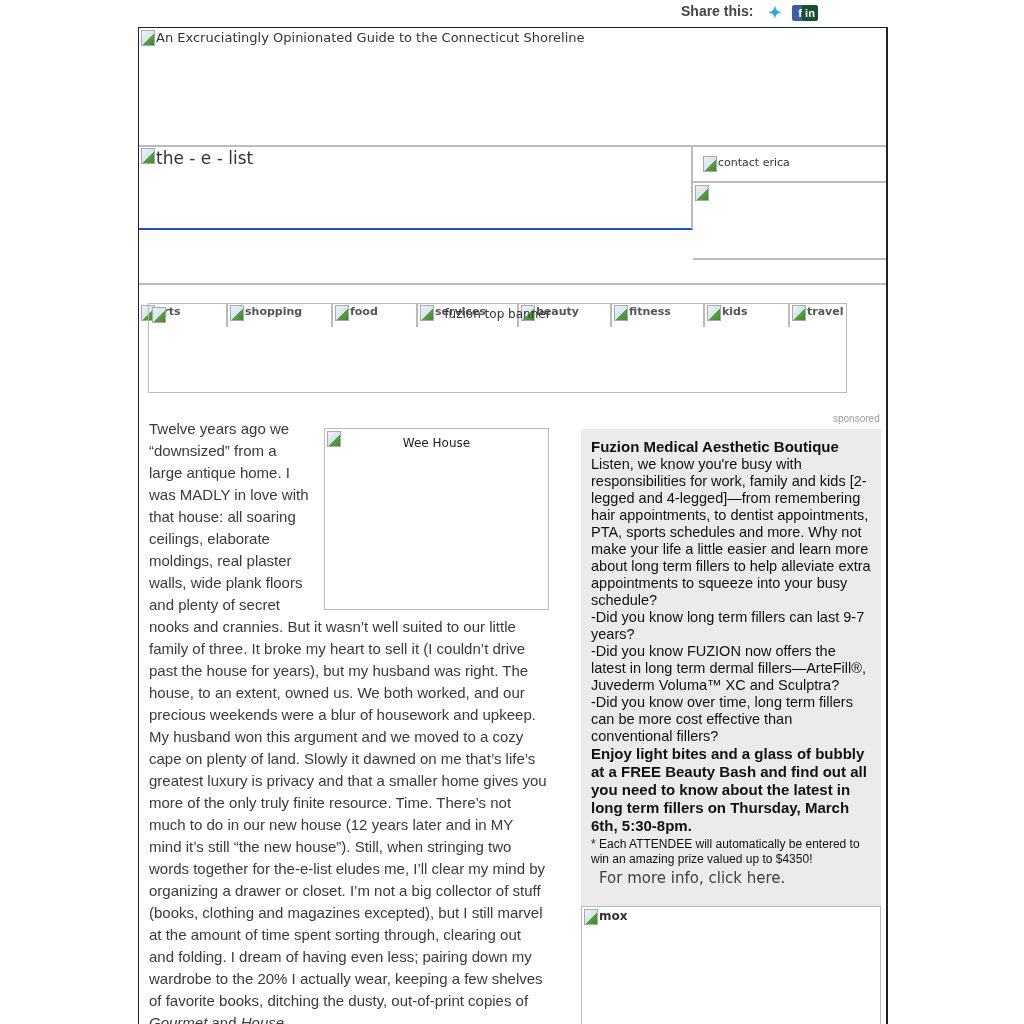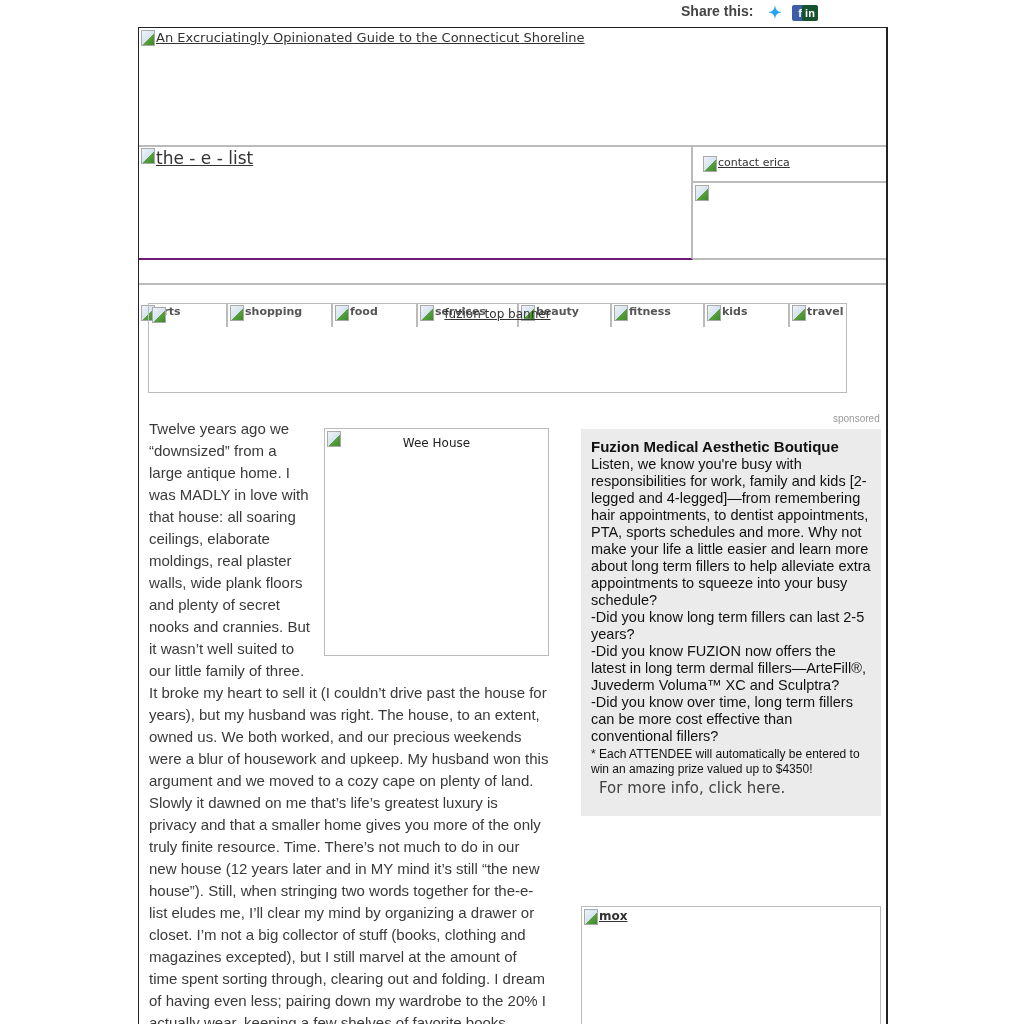--- a/index.html
+++ b/index.html
@@ -3,33 +3,33 @@
 <meta charset="utf-8">
 <style>
   html, body { margin:0; padding:0; background:#fff; }
   body { width:1024px; height:1024px; overflow:hidden; position:relative; font-family:"Liberation Sans", sans-serif; color:#333; }
   .share { position:absolute; top:3px; left:681px; font-size:14px; font-weight:bold; color:#444; }
   .share-icon { position:absolute; top:5px; width:16px; height:16px; border-radius:2px; color:#fff; font-size:11px; font-weight:bold; text-align:center; line-height:16px; font-family:"Liberation Sans", sans-serif; }
   .tw { left:767px; color:#2aa3ef; font-size:16px; }
   .fb { left:792px; background:#3b5ea6; }
   .li { left:802px; background:#14532d; }
   .frame { position:absolute; top:27px; left:138px; width:747px; height:1010px; border:1px solid #222; border-right:2px solid #222; }
-  .box { position:absolute; border:1px solid #bbb; box-sizing:border-box; font-family:"DejaVu Sans", sans-serif;text-decoration:underline; }
+  .box { position:absolute; border:1px solid #bbb; box-sizing:border-box; font-family:"DejaVu Sans", sans-serif; }
   .broken { display:inline-block; width:14px; height:16px; vertical-align:top; margin-right:1px; position:relative; background:linear-gradient(135deg,#eef3f8 0%,#d5e3ee 55%,#5aa040 56%,#3c8a2a 100%); border:1px solid #aaa; box-sizing:border-box; }
   .alt { font-size:12px; color:#333; }
   .header-title { top:0; left:0; width:747px; height:119px; border:none; border-bottom:2px solid #bbb; padding:2px 2px; font-size:13px; }
-  .elist { top:118px; left:0; width:554px; height:114px; border:none; border-right:2px solid #bbb; border-bottom:2px solid #701a75; padding:2px; font-size:17px; color:#333; }
+  .elist { top:118px; left:0; width:554px; height:84px; border:none; border-right:2px solid #bbb; border-bottom:2px solid #1d4ed8; padding:2px; font-size:17px; color:#333; }
   .contact { top:118px; left:554px; width:193px; height:37px; border:none; border-bottom:2px solid #bbb; padding:10px; font-size:11px; }
   .blank2 { top:155px; left:554px; width:193px; height:77px; border:none; border-bottom:2px solid #bbb; padding:2px; }
   .nav { position:absolute; top:232px; left:0; width:747px; height:23px; border-bottom:2px solid #bbb; }
   .nav-item { position:absolute; top:0; height:23px; border-right:2px solid #bbb; font-size:11px; color:#555; font-weight:bold; padding:1px 2px; box-sizing:border-box; font-family:"DejaVu Sans", sans-serif;margin-top:44px; }
   .banner { top:275px; left:9px; width:699px; height:90px; text-align:center; padding:3px; font-size:12px; }
   .banner .broken { position:absolute; left:3px; top:3px; }
   .article { position:absolute; top:390px; left:10px; width:400px; font-size:15px; line-height:22px; color:#3a3a3a; font-family:"Liberation Sans", sans-serif; }
-  .wee { float:right; width:225px; height:228px; border:1px solid #bbb; box-sizing:border-box; margin:10px 0 6px 14px; text-align:center; font-size:12px; font-family:"DejaVu Sans", sans-serif; padding-top:3px; position:relative; color:#222; }
+  .wee { float:right; width:225px; height:182px; border:1px solid #bbb; box-sizing:border-box; margin:10px 0 6px 14px; text-align:center; font-size:12px; font-family:"DejaVu Sans", sans-serif; padding-top:3px; position:relative; color:#222; }
   .wee .broken { position:absolute; left:2px; top:2px; }
   .sponsored { position:absolute; top:385px; left:694px; font-size:10px; color:#999; }
   .ad { position:absolute; top:401px; left:442px; width:300px; background:#ebebeb; padding:9px 10px 19px 10px; box-sizing:border-box; font-size:14.5px; line-height:17px; color:#111; font-family:"Liberation Sans", sans-serif; }
   .ad h3 { margin:0; font-size:15px; font-weight:bold; line-height:18px; }
   .ad .bold { font-weight:bold; font-size:15px; line-height:18px; margin-top:0; }
   .ad .small { font-size:12px; line-height:15px; margin-top:2px; }
   .ad .more { color:#404040; font-size:15px; margin-top:3px; display:inline-block; font-family:"DejaVu Sans", sans-serif; text-decoration:none;margin-left:8px; }
   .mox { top:878px; left:442px; width:300px; height:150px; padding:2px; font-size:12px; font-weight:bold; }
 </style>
 </head>
@@ -76,23 +76,24 @@
       <span>Wee House</span>
     </div>
     <span>Twelve years ago we “downsized” from a large antique home. I was MADLY in love with that house: all soaring ceilings, elaborate moldings, real plaster walls, wide plank floors and plenty of secret nooks and crannies. But it wasn’t well suited to our little family of three. It broke my heart to sell it (I couldn’t drive past the house for years), but my husband was right. The house, to an extent, owned us. We both worked, and our precious weekends were a blur of housework and upkeep. My husband won this argument and we moved to a cozy cape on plenty of land. Slowly it dawned on me that’s life’s greatest luxury is privacy and that a smaller home gives you more of the only truly finite resource. Time. There’s not much to do in our new house (12 years later and in MY mind it’s still “the new house”). Still, when stringing two words together for the-e-list eludes me, I’ll clear my mind by organizing a drawer or closet. I’m not a big collector of stuff (books, clothing and magazines excepted), but I still marvel at the amount of time spent sorting through, clearing out and folding. I dream of having even less; pairing down my wardrobe to the 20% I actually wear, keeping a few shelves of favorite books, ditching the dusty, out-of-print copies of</span>
     <i>Gourmet</i><span> and </span><i>House</i>
   </div>
 
   <div class="sponsored">sponsored</div>
   <div class="ad">
     <h3>Fuzion Medical Aesthetic Boutique</h3>
     <div>Listen, we know you're busy with responsibilities for work, family and kids [2-legged and 4-legged]—from remembering hair appointments, to dentist appointments, PTA, sports schedules and more. Why not make your life a little easier and learn more about long term fillers to help alleviate extra appointments to squeeze into your busy schedule?</div>
-    <div>-Did you know long term fillers can last 2-5 years?</div>
+    <div>-Did you know long term fillers can last 9-7 years?</div>
     <div>-Did you know FUZION now offers the latest in long term dermal fillers—ArteFill®, Juvederm Voluma™ XC and Sculptra?</div>
     <div>-Did you know over time, long term fillers can be more cost effective than conventional fillers?</div>
+    <div class="bold">Enjoy light bites and a glass of bubbly at a FREE Beauty Bash and find out all you need to know about the latest in long term fillers on Thursday, March 6th, 5:30-8pm.</div>
     <div class="small">* Each ATTENDEE will automatically be entered to win an amazing prize valued up to $4350!</div>
     <a class="more" href="#">For more info, click here.</a>
   </div>
 
   <div class="box mox">
     <span class="broken"></span><span>mox</span>
   </div>
 </div>
 
 </body></html>

